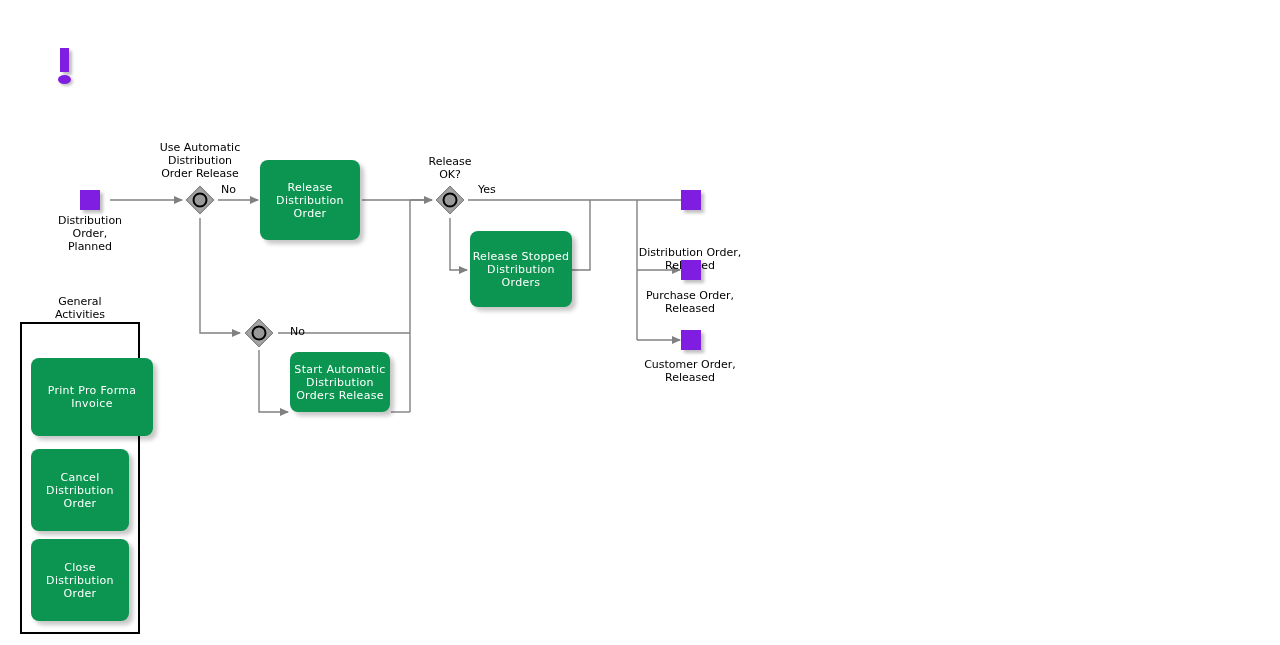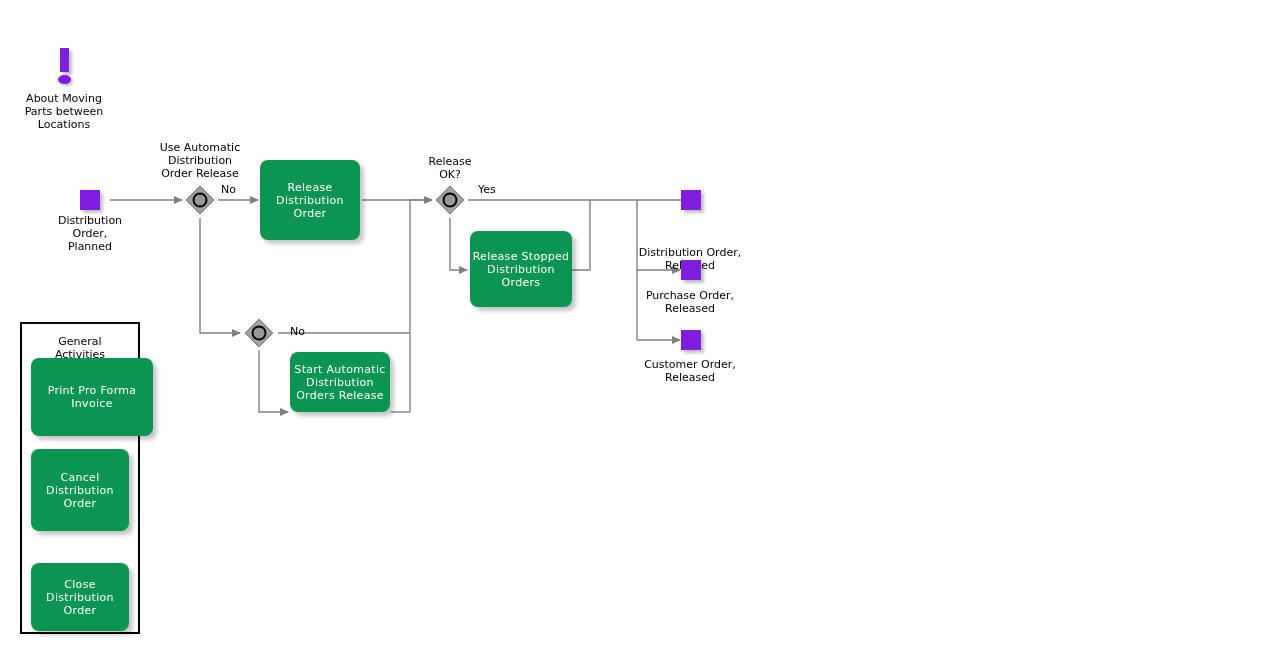--- a/index.html
+++ b/index.html
@@ -185,23 +185,20 @@
       <path d="M637,200 L637,340"></path>
       <path d="M637,270 L680,270" marker-end="url(#arrow)"></path>
       <path d="M637,340 L680,340" marker-end="url(#arrow)"></path>
     </g>
   </svg>
 
   <div class="info-icon" style="left:52px; top:48px;">
     <div class="bar"></div>
     <div class="dot"></div>
   </div>
-  <div class="node-label" style="left:4px; top:92px; width:120px;">About Moving
-Parts between
-Locations</div>
 
   <div class="term" style="left:80px; top:190px;"></div>
   <div class="node-label" style="left:30px; top:214px; width:120px;">Distribution
 Order,
 Planned</div>
 
   <div class="node-label" style="left:140px; top:141px; width:120px;">Use Automatic
 Distribution
 Order Release</div>
   <div class="decision" style="left:184px; top:184px;">
@@ -256,35 +253,35 @@
 Released</div>
 
   <div class="term" style="left:681px; top:260px;"></div>
   <div class="node-label" style="left:620px; top:289px; width:140px;">Purchase Order,
 Released</div>
 
   <div class="term" style="left:681px; top:330px;"></div>
   <div class="node-label" style="left:620px; top:358px; width:140px;">Customer Order,
 Released</div>
 
-  <div class="group-title" style="left:20px; top:295px; width:120px;margin-top:40px;">General
+  <div class="group-title" style="left:20px; top:295px; width:120px;">General
 Activities</div>
 
   <div class="group-box" style="left:20px; top:322px; width:120px; height:312px;"></div>
 
   <div class="activity" style="left:31px; top:358px; width:122px; height:78px;">
     <span>Print Pro Forma
 Invoice</span>
   </div>
 
   <div class="activity" style="left:31px; top:449px; width:98px; height:82px;">
     <span>Cancel
 Distribution
 Order</span>
   </div>
 
-  <div class="activity" style="left:31px; top:539px; width:98px; height:68px;margin-top:24px;">
+  <div class="activity" style="left:31px; top:539px; width:98px; height:82px;">
     <span>Close
 Distribution
 Order</span>
   </div>
 
 </div>
 
 </body></html>

